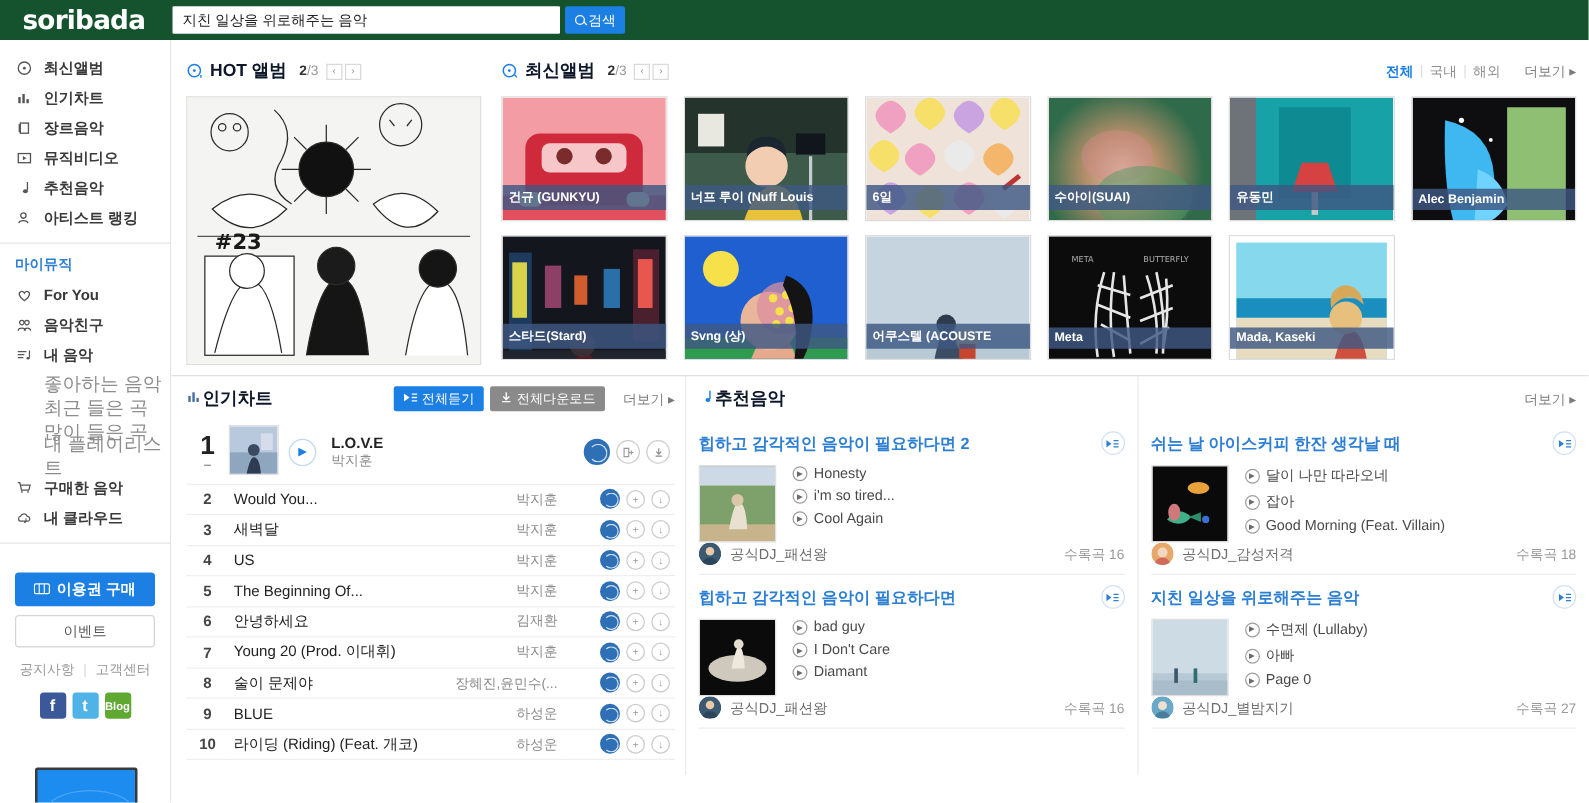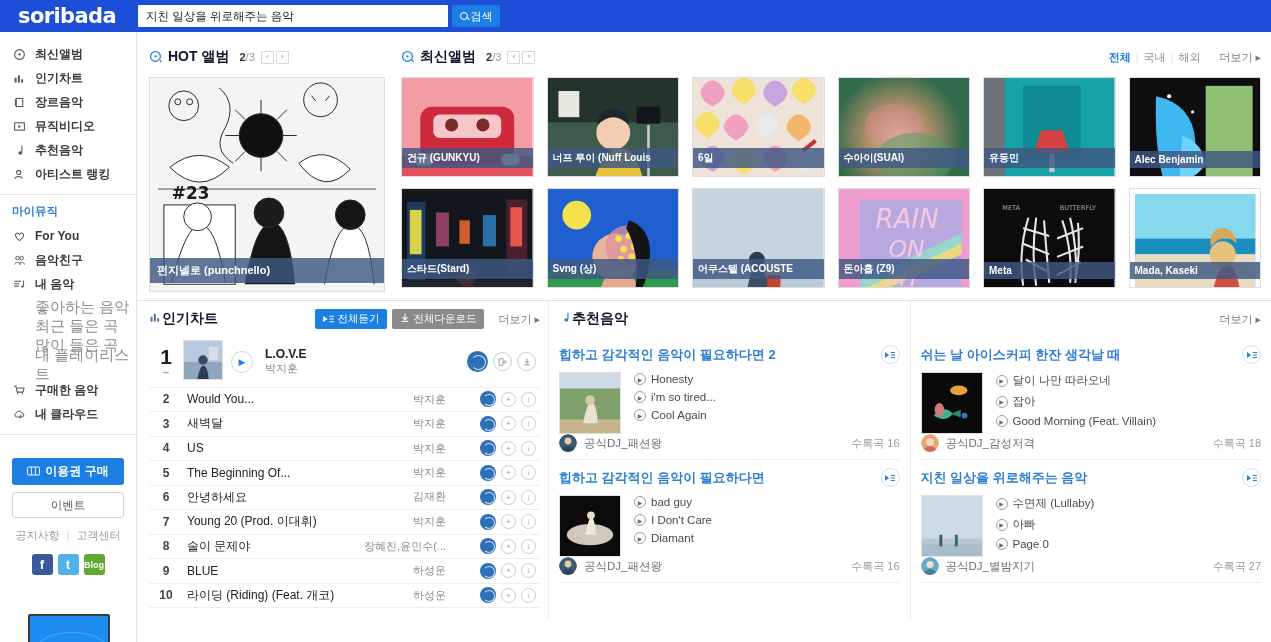--- a/index.html
+++ b/index.html
@@ -7,21 +7,21 @@
     width: 1271px; height: 642px;
     font-family: "Liberation Sans", "DejaVu Sans", sans-serif;
     font-size: 12px;
     color: #333;
     background: #fff;
     overflow: hidden;
   }
 
   
   .topbar {
-    height: 32px; background: #1d4ed8;
+    height: 32px; background: #14532d;
     display: flex; align-items: center;
     padding: 4px 18px;
     position: relative;
   }
   .logo {
     color: #fff; font-size: 21px; font-weight: bold;
     letter-spacing: -0.6px;
     font-family: "DejaVu Sans", sans-serif;
     margin-right: 22px;
   }
@@ -495,21 +495,20 @@
               <path d="M22 206 q14 -56 28 -58 q16 -2 26 58" fill="#fff"></path>
               <circle cx="48" cy="140" r="14" fill="#fff"></circle>
               <path d="M96 208 q10 -60 26 -62 q18 -2 24 62" fill="#151515"></path>
               <circle cx="120" cy="136" r="15" fill="#1b1b1b"></circle>
               <path d="M176 208 q10 -58 26 -60 q18 -2 24 60" fill="#fff"></path>
               <circle cx="202" cy="138" r="15" fill="#151515"></circle>
               <path d="M8 112 h220" stroke-width="0.8"></path>
             </g>
             <text x="22" y="122" font-size="17" font-weight="bold" fill="#1a1a1a" font-family="DejaVu Sans, sans-serif">#23</text>
           </svg>
-          <div class="cap">펀지넬로 (punchnello)</div>
         </div>
       </div>
 
       <div class="new-col">
         <div class="sec-head">
           <span class="sicon">
             <svg width="14" height="14" viewBox="0 0 16 16">
                 <circle cx="7.4" cy="7.4" r="5.6" fill="none" stroke="#1b7fe3" stroke-width="1.4"></circle>
                 <circle cx="7.4" cy="7.4" r="1.3" fill="#1b7fe3"></circle>
                 <path d="M12 11 L14.4 13.6" stroke="#1b7fe3" stroke-width="1.3"></path>
@@ -669,34 +668,20 @@
               <rect width="100" height="100" fill="#c5d4de"></rect>
               <rect y="62" width="100" height="38" fill="#b9cad6"></rect>
               <path d="M40 86 q4 -28 10 -28 q8 0 10 28" fill="#3c4c63"></path>
               <circle cx="49" cy="54" r="6" fill="#2e3b4e"></circle>
               <circle cx="62" cy="64" r="7" fill="#e8cf9a"></circle>
               <rect x="57" y="66" width="10" height="12" fill="#c7442f"></rect>
             </svg>
             <div class="cap small">어쿠스텔 (ACOUSTE</div>
           </div>
 
-          <div class="nw-card">
-            <svg class="art" viewBox="0 0 100 100" preserveAspectRatio="none">
-              <rect width="100" height="100" fill="#f09dd0"></rect>
-              <rect x="16" y="8" width="78" height="84" fill="#b7a8e0"></rect>
-              <path d="M16 70 l78 -36 v10 l-78 36z" fill="#8fe0c8" opacity="0.8"></path>
-              <path d="M16 78 l78 -36 v8 l-78 36z" fill="#f6e36a" opacity="0.8"></path>
-              <g stroke="#f8c9e4" stroke-width="3" fill="none" font-family="DejaVu Sans, sans-serif">
-                <text x="28" y="30" font-size="20" fill="#f8c9e4" stroke="none" font-style="italic">RAIN</text>
-                <text x="38" y="52" font-size="18" fill="#f8c9e4" stroke="none" font-style="italic">ON</text>
-                <text x="36" y="74" font-size="18" fill="#f8c9e4" stroke="none" font-style="italic">MY</text>
-              </g>
-            </svg>
-            <div class="cap small">돈아홉 (Z9)</div>
-          </div>
 
           <div class="nw-card">
             <svg class="art" viewBox="0 0 100 100" preserveAspectRatio="none">
               <rect width="100" height="100" fill="#0c0c0c"></rect>
               <g stroke="#e6e6e6" stroke-width="1.6" fill="none">
                 <path d="M34 22 q-8 26 -4 52 M40 22 q-4 28 0 52 M46 24 q2 26 4 48"></path>
                 <path d="M60 24 q8 24 6 48 M66 22 q6 26 4 50 M72 26 q2 24 -2 44"></path>
                 <path d="M30 30 l20 6 M30 42 l20 8 M32 54 l18 10"></path>
                 <path d="M76 30 l-20 8 M76 44 l-20 8 M74 56 l-18 10"></path>
                 <path d="M38 86 q14 10 28 -4"></path>

